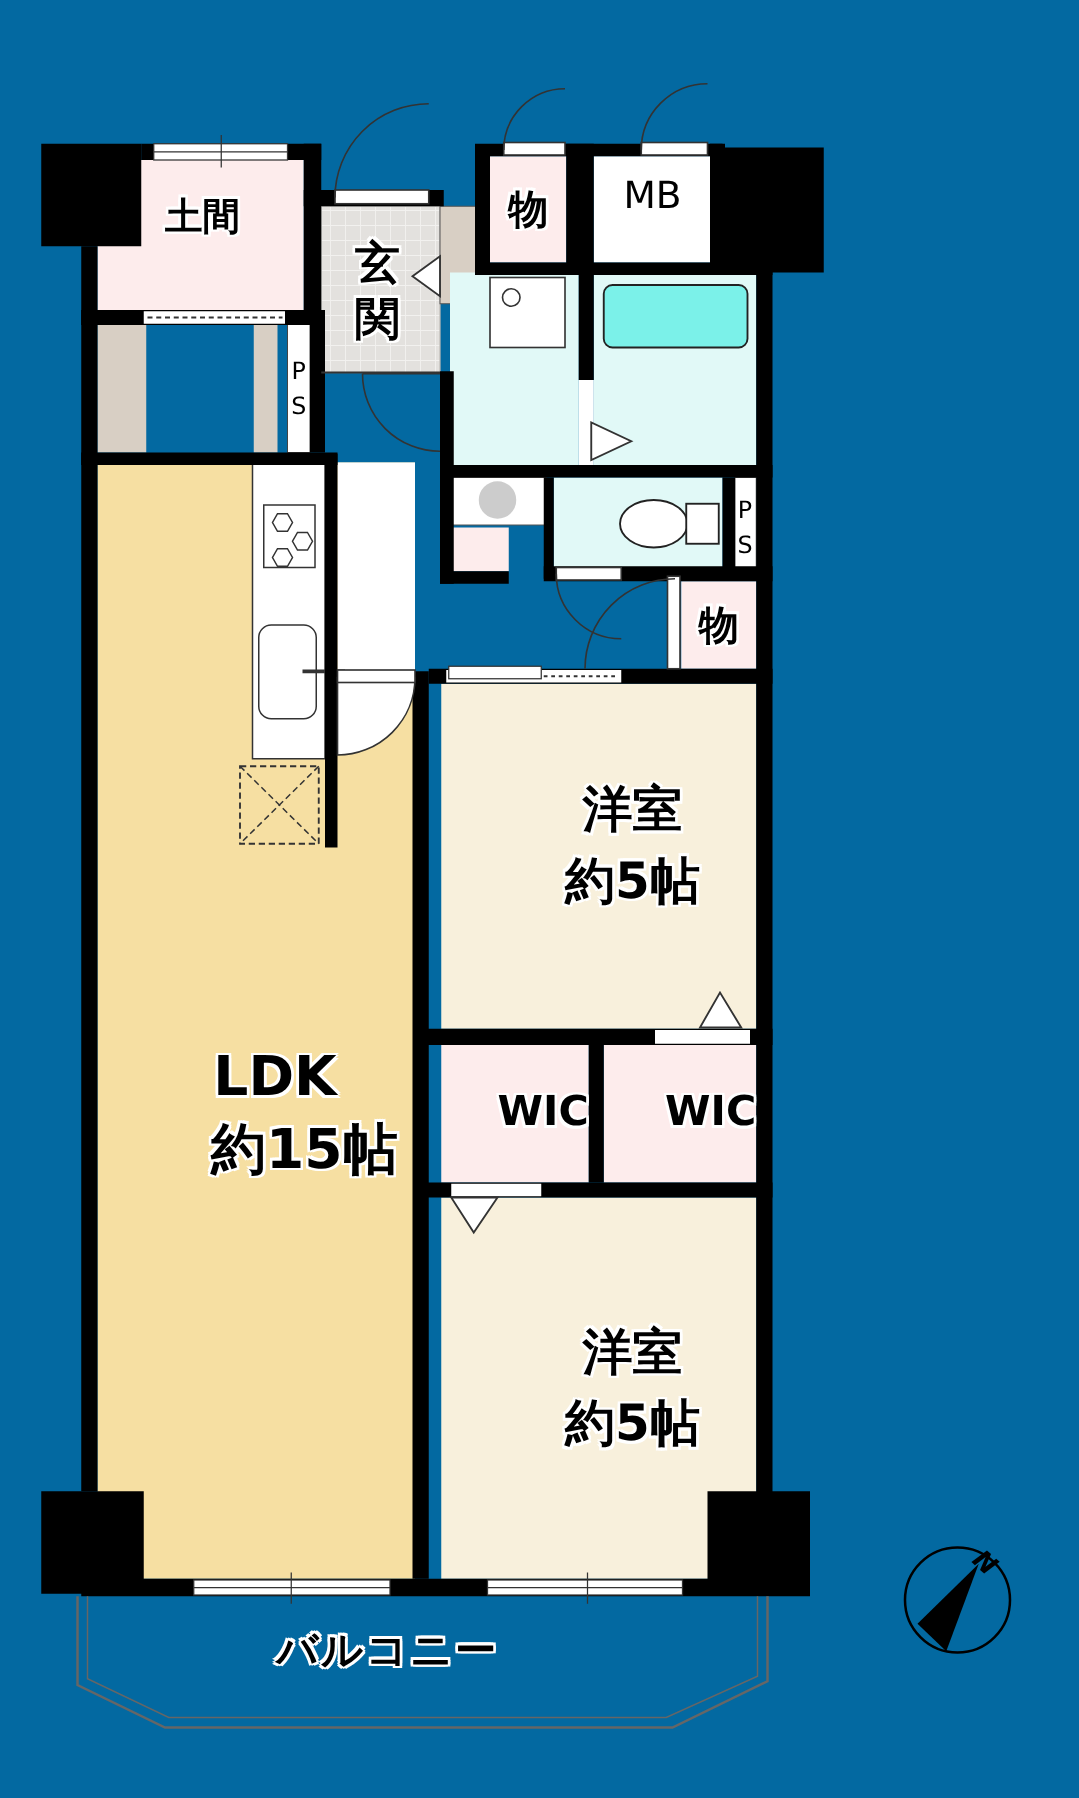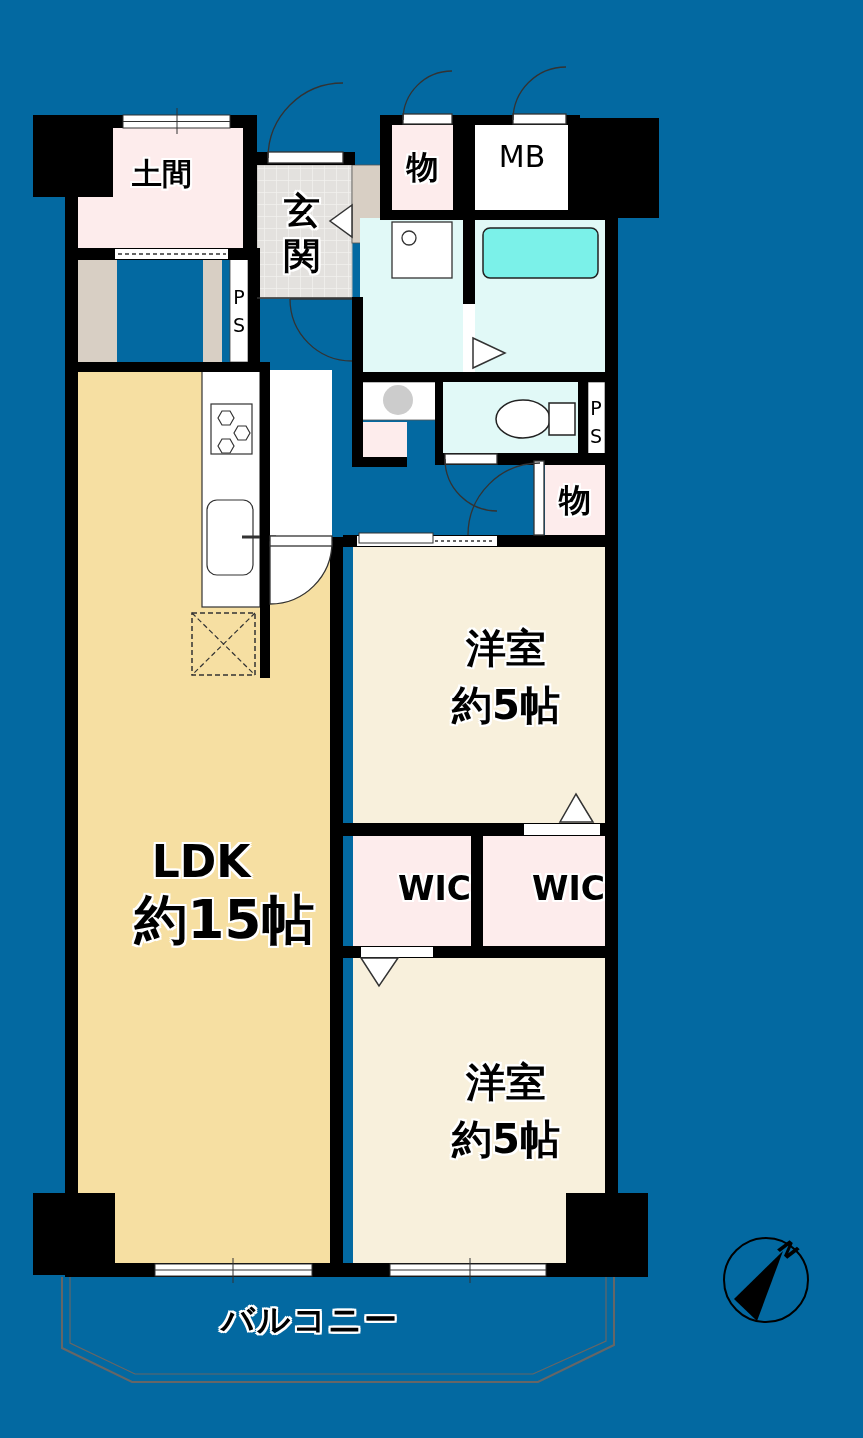--- a/index.html
+++ b/index.html
@@ -18,22 +18,22 @@
   .lbl-ps{font-size:19px;line-height:28px;font-weight:500;}
   .lbl-ps-top{left:230px;top:283px;width:18px;}
   .lbl-ps-right{left:587px;top:394px;width:18px;}
   .lbl-storage-mid{left:545px;top:481px;width:60px;font-size:32px;line-height:38px;}
   .lbl-room{font-size:40px;line-height:57px;margin-left:27px;}
   .lbl-bedroom1{left:353px;top:620px;width:252px;}
   .lbl-bedroom2{left:353px;top:1054px;width:252px;}
   .lbl-wic{font-size:33px;line-height:42px;text-align:right;}
   .lbl-wic-left{left:353px;top:868px;width:118px;}
   .lbl-wic-right{left:483px;top:868px;width:122px;}
-  .lbl-ldk{left:74px;top:833px;width:254px;font-size:44px;line-height:58px;}
-  .lbl-ldk .size{font-size:53px;margin-left:47px;}
+  .lbl-ldk{left:93px;top:833px;width:254px;font-size:44px;line-height:58px;}
+  .lbl-ldk .size{font-size:44px;margin-left:47px;}
   .lbl-balcony{left:150px;top:1302px;width:320px;font-size:33px;line-height:35px;letter-spacing:2px;}
   .lbl-north{left:776px;top:1238px;width:24px;font-size:21px;font-style:italic;font-weight:bold;
              transform:rotate(42deg);text-shadow:none;}
 </style>
 </head>
 <body>
 
 <div id="plan">
 <svg width="863" height="1438" viewBox="0 0 863 1438">
   <defs>

